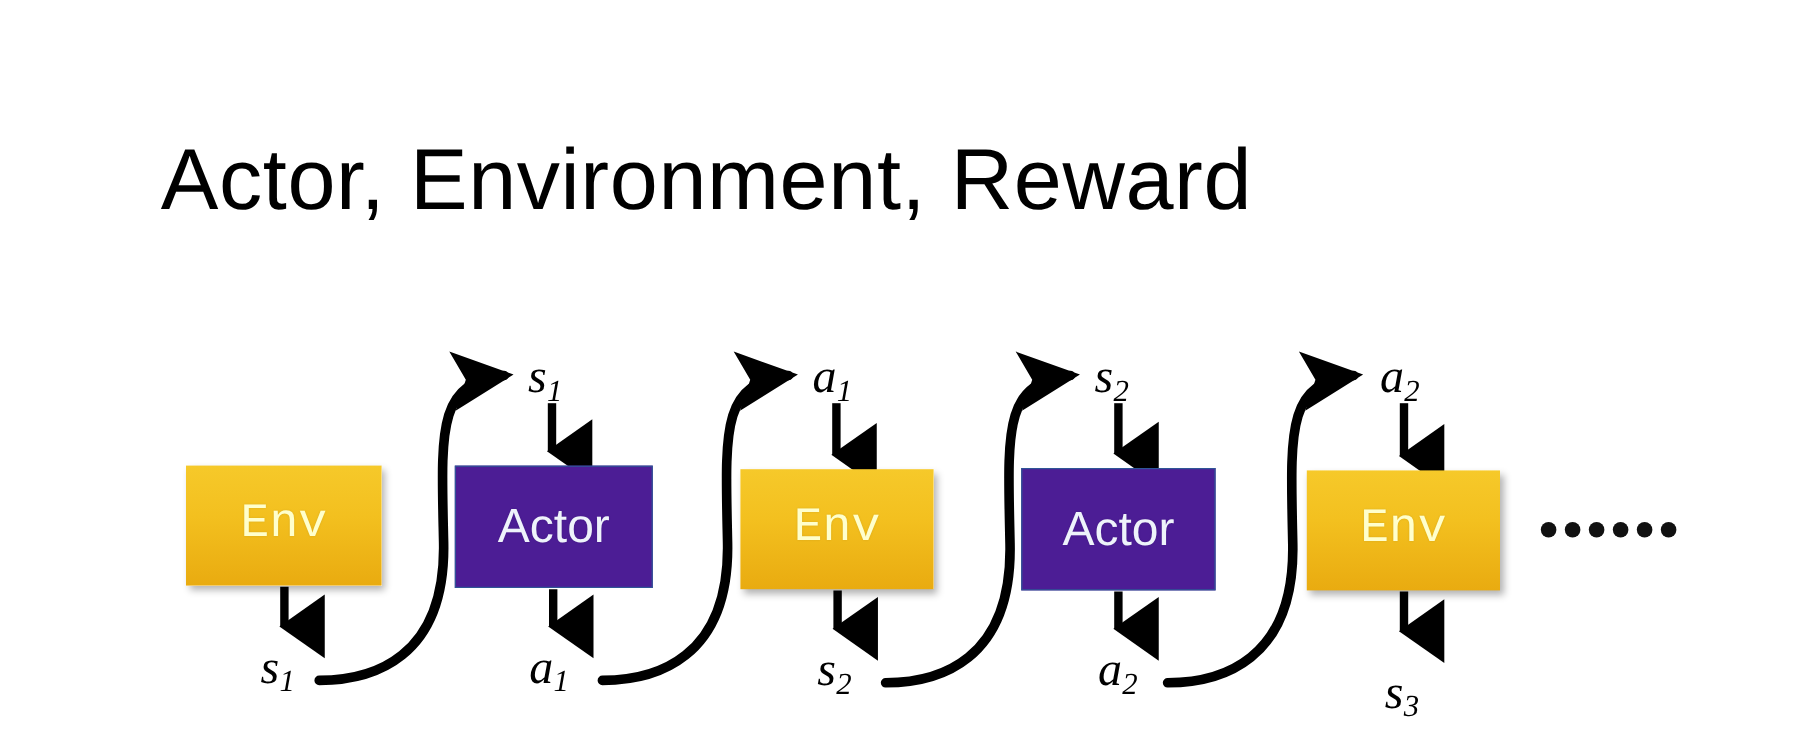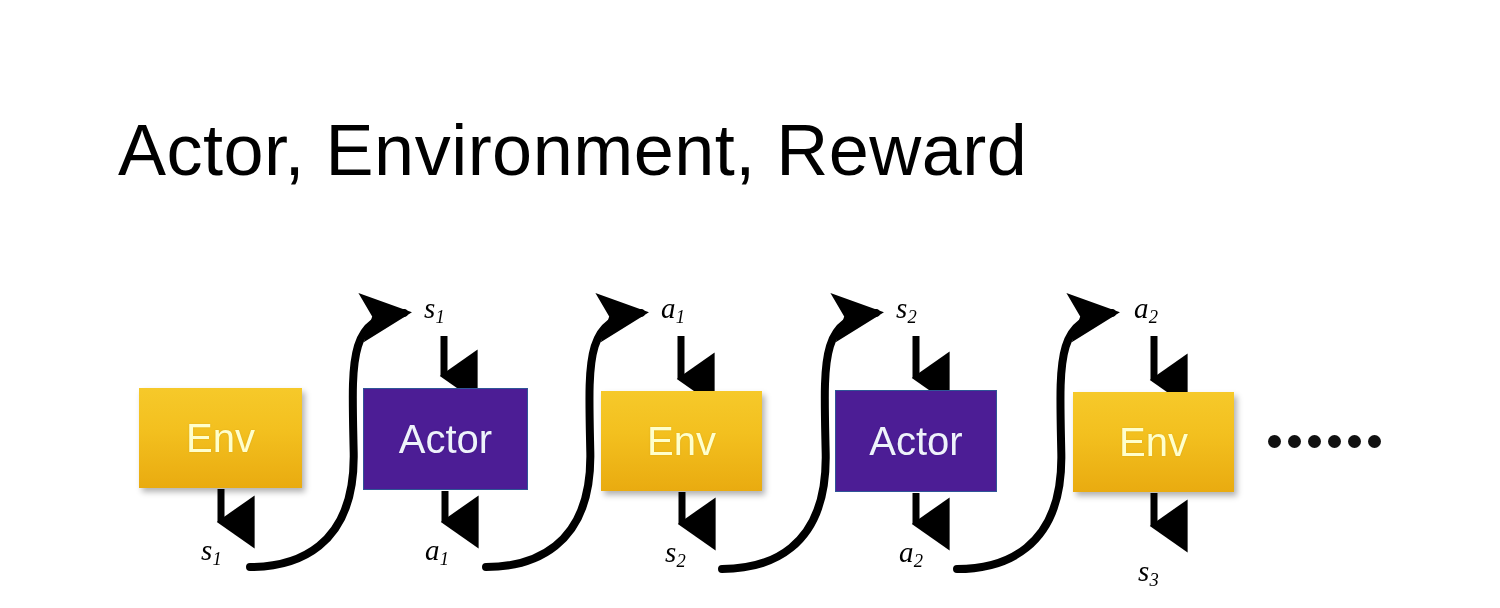--- a/index.html
+++ b/index.html
@@ -9,20 +9,21 @@
   }
   body {
     font-family: "Liberation Sans", sans-serif;
   }
   #slide {
     position: relative;
     width: 1460px;
     height: 608px;
     background: #ffffff;
     overflow: hidden;
+    margin-left: 16px;
   }
 
   
   #slide-title {
     position: absolute;
     left: 118px;
     top: 114px;
     font-family: "Liberation Sans", sans-serif;
     font-size: 72px;
     font-weight: 300;
@@ -63,34 +64,34 @@
     font-weight: 400;
     line-height: 1;
     color: #ffffcc;
     text-shadow: 0 0 2px rgba(0,0,0,0.10);
     user-select: none;
   }
   .node-env {
     background: linear-gradient(to bottom, #f6c92a 0%, #f3c01f 42%, #e9ab10 100%);
     box-shadow: 3px 4px 6px rgba(0,0,0,0.30);
   }
-  .node-env .node-label { color: #ffffcc; }
+  .node-env .node-label { color: #ffffcc; font-family: Liberation Mono, monospace; }
 
   .node-actor {
     background: #4c1d95;
     border: 1px solid #2f5597;
   }
   .node-actor .node-label { color: #eef3fb; }
 
   
   .math-label {
     position: absolute;
     font-family: "Liberation Serif", serif;
     font-style: italic;
-    font-size: 29px;
+    font-size: 40px;
     color: #000000;
     white-space: nowrap;
     line-height: 1;
     user-select: none;
   }
   .math-label .sub {
     font-size: 0.64em;
     font-style: italic;
     vertical-align: baseline;
     position: relative;

